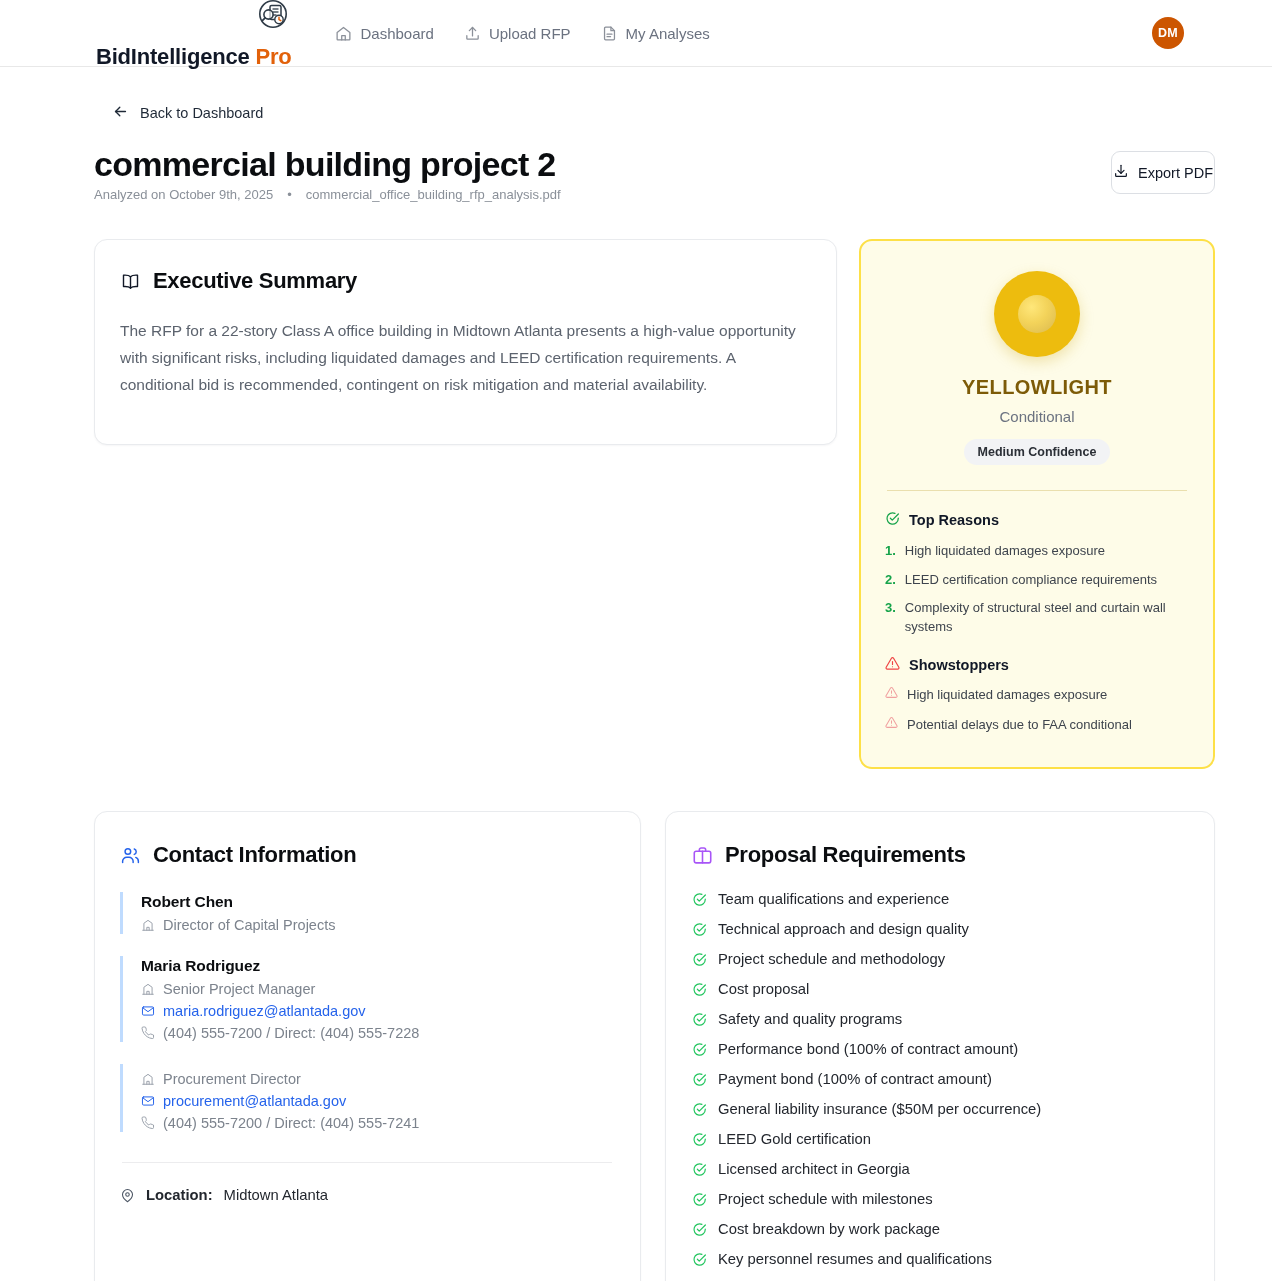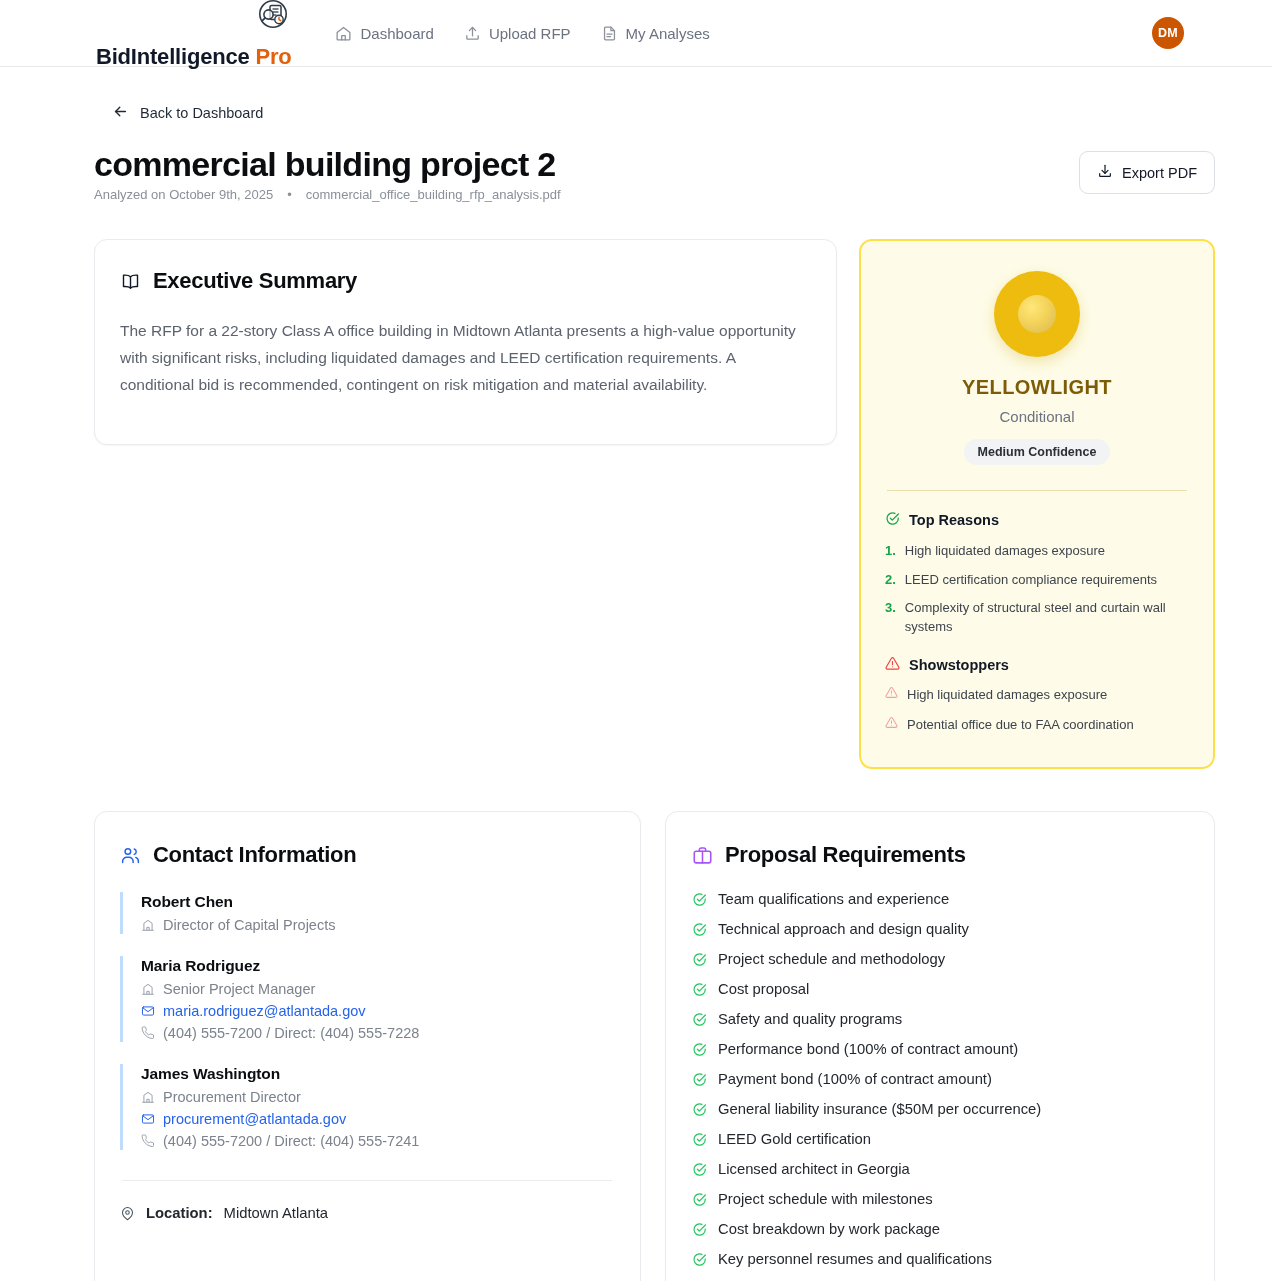--- a/index.html
+++ b/index.html
@@ -107,21 +107,21 @@
   }
   .page-sub .dot { padding: 0 14px; }
 
   .export-btn {
     display: inline-flex;
     align-items: center;
     gap: 9px;
     border: 1px solid #dcdfe4;
     border-radius: 9px;
     background: #fff;
-    padding: 11px 17px;
+    padding: 11px 1px;
     font-size: 14.5px;
     color: #111827;
     cursor: pointer;
     white-space: nowrap;
     margin-top: 5px;
   }
 
   
   .row-1 {
     display: flex;
@@ -485,21 +485,21 @@
           <span>High liquidated damages exposure</span>
         </div>
         <div class="stopper">
           <span class="icon-sm">
             <svg width="13" height="13" viewBox="0 0 24 24" fill="none" stroke="#f0a0a0" stroke-width="1.9" stroke-linecap="round" stroke-linejoin="round">
               <path d="M10.3 3.6 1.9 18a2 2 0 0 0 1.7 3h16.8a2 2 0 0 0 1.7-3L13.7 3.6a2 2 0 0 0-3.4 0z"></path>
               <path d="M12 9v4.5"></path>
                 <path d="M12 17.2h.01"></path>
             </svg>
           </span>
-          <span>Potential office due to FAA coordination</span>
+          <span>Potential delays due to FAA conditional</span>
         </div>
       </div>
     </div>
   </div>
 
   
   <div class="row-2">
 
     <div class="card contact-card">
       <div class="card-head">
@@ -555,21 +555,20 @@
             <span class="icon-sm">
               <svg width="14" height="14" viewBox="0 0 24 24" fill="none" stroke="#9aa1ab" stroke-width="1.7" stroke-linecap="round" stroke-linejoin="round">
                 <path d="M21.5 16.9v2.6a2 2 0 0 1-2.2 2 19.6 19.6 0 0 1-8.5-3 19.3 19.3 0 0 1-6-6 19.6 19.6 0 0 1-3-8.6A2 2 0 0 1 3.8 1.7h2.6a2 2 0 0 1 2 1.7c.13.96.36 1.9.7 2.8a2 2 0 0 1-.45 2.1L7.5 9.5a16 16 0 0 0 6 6l1.2-1.2a2 2 0 0 1 2.1-.45c.9.34 1.84.57 2.8.7a2 2 0 0 1 1.9 2.35z"></path>
               </svg>
             </span>
             <span>(404) 555-7200 / Direct: (404) 555-7228</span>
           </div>
         </div>
 
         <div class="contact">
-          <div class="c-name">James Washington</div>
           <div class="c-line c-title">
             <span class="icon-sm">
               <svg width="14" height="14" viewBox="0 0 24 24" fill="none" stroke="#9aa1ab" stroke-width="1.7" stroke-linecap="round" stroke-linejoin="round">
                 <path d="M3 21h18"></path>
                   <path d="M5 21V9l7-5 7 5v12"></path>
                   <path d="M10 21v-5h4v5"></path>
               </svg>
             </span>
             <span>Procurement Director</span>
           </div>

